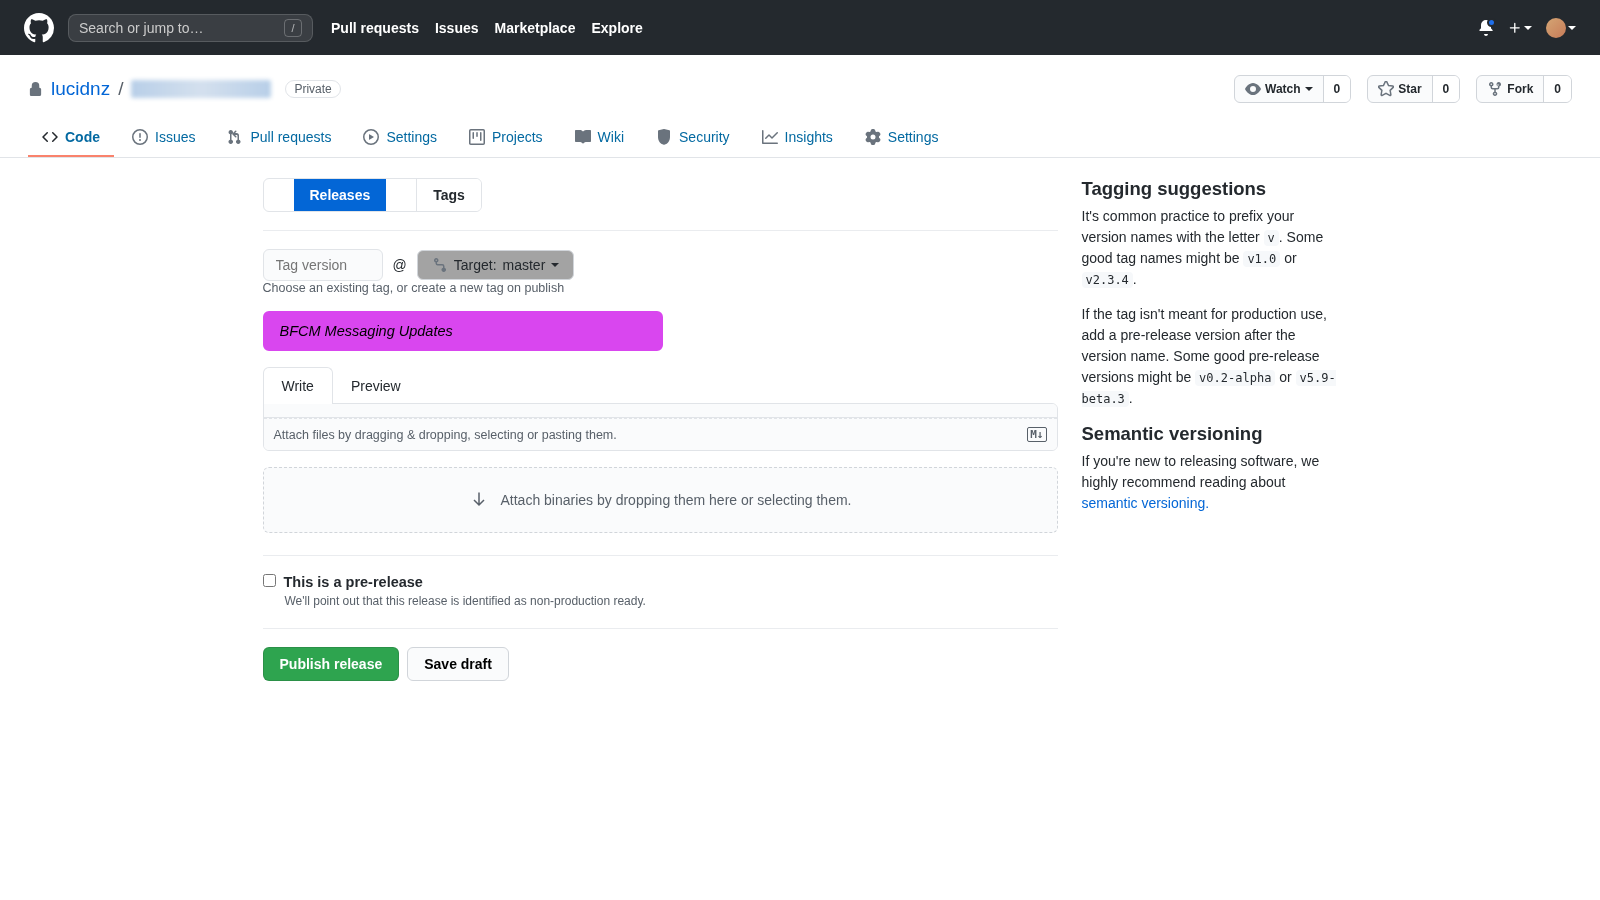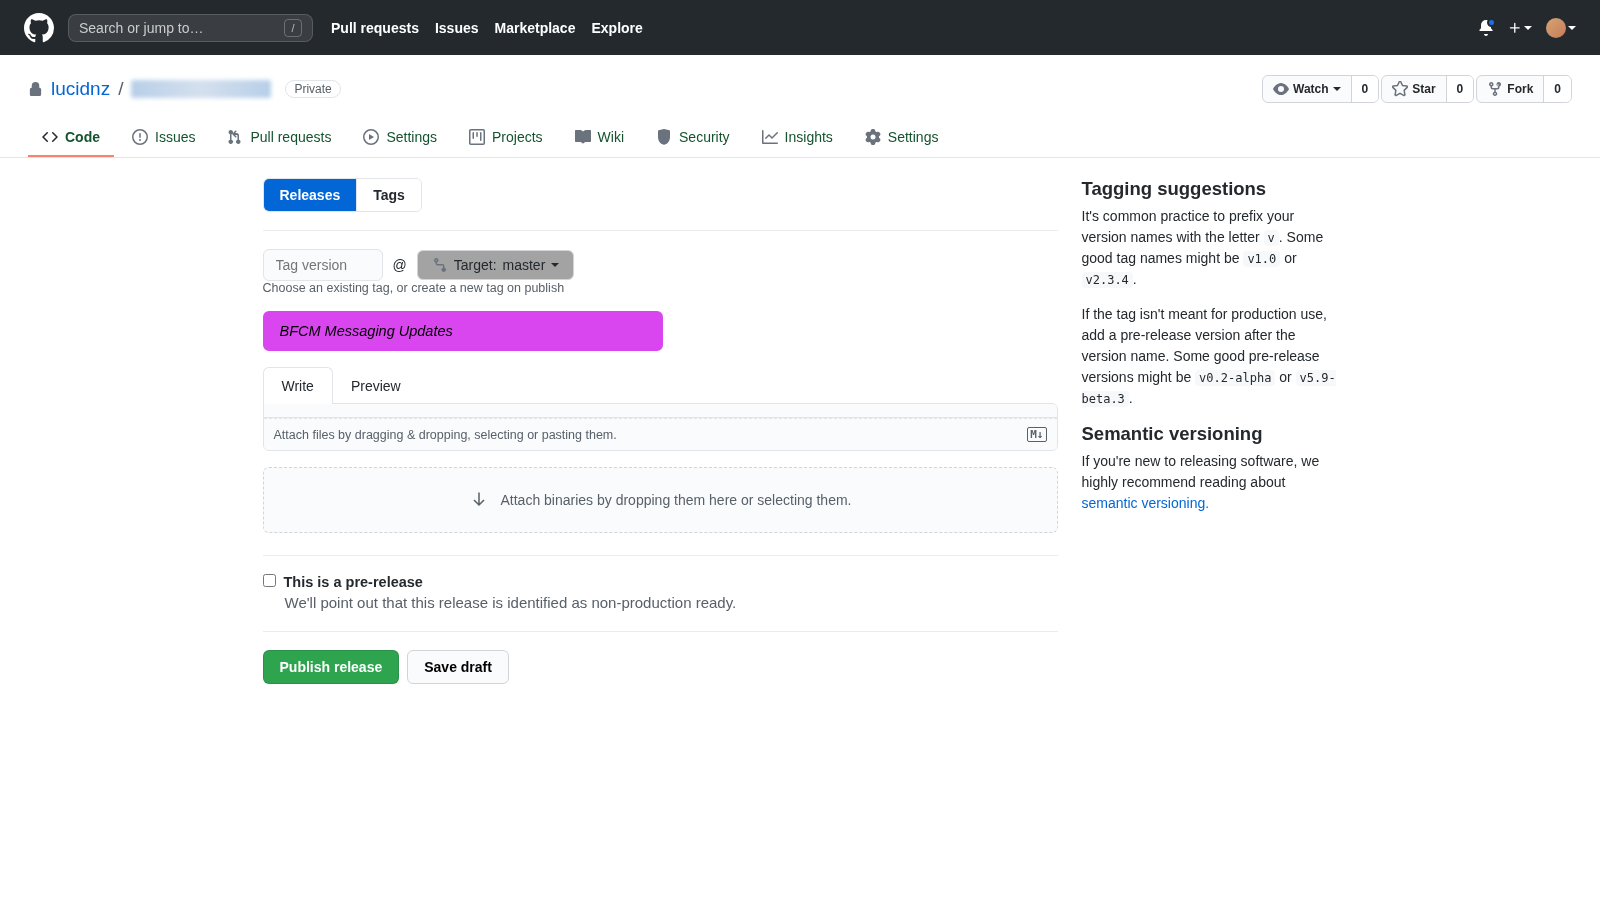--- a/index.html
+++ b/index.html
@@ -18,34 +18,34 @@
 .bell-dot { position: absolute; top: -2px; right: -2px; width: 9px; height: 9px; background: #1f6feb; border: 2px solid #24292e; border-radius: 50%; }
 .plus-dd { display: flex; align-items: center; gap: 2px; cursor: pointer; }
 .avatar { width: 20px; height: 20px; border-radius: 50%; background: linear-gradient(135deg,#d4a574,#c77b58); cursor: pointer; }
 .repohead { padding: 20px 28px 0; border-bottom: 1px solid #e1e4e8; background: #fff; }
 .repo-title-row { display: flex; align-items: center; justify-content: space-between; margin-bottom: 16px; }
 .repo-title { display: flex; align-items: center; gap: 8px; font-size: 19px; }
 .repo-title .owner { color: #0366d6; }
 .repo-title .sep { color: #586069; }
 .repo-name-blur { display: inline-block; width: 140px; height: 18px; background: linear-gradient(90deg,#b8cfe8,#d4e0ee,#b8cfe8); filter: blur(2px); border-radius: 2px; }
 .private-badge { font-size: 12px; color: #586069; border: 1px solid #e1e4e8; border-radius: 12px; padding: 1px 8px; margin-left: 6px; }
-.repo-actions { display: flex; gap: 2px; }
+.repo-actions { display: flex; gap: 16px; }
 .action-btn { display: flex; align-items: center; height: 28px; border: 1px solid #d1d5da; border-radius: 6px; background: #fafbfc; font-size: 12px; font-weight: 600; cursor: pointer; overflow: hidden; }
 .action-btn .lbl { display: flex; align-items: center; gap: 4px; padding: 0 10px; }
 .action-btn .cnt { border-left: 1px solid #d1d5da; padding: 0 10px; background: #fff; height: 100%; display: flex; align-items: center; }
 .repo-tabs { display: flex; gap: 4px; }
-.repo-tab { display: flex; align-items: center; gap: 7px; padding: 10px 14px; color: #14532d; border-bottom: 2px solid transparent; cursor: pointer; font-size: 14px; }
+.repo-tab { display: flex; align-items: center; gap: 7px; padding: 10px 14px; color: #0369a1; border-bottom: 2px solid transparent; cursor: pointer; font-size: 14px; }
 .repo-tab.active { border-bottom-color: #f9826c; font-weight: 600; }
 .repo-tab svg { color: #6a737d; }
 .repo-tab.active svg { color: #24292e; }
 .container { max-width: 1115px; margin: 20px auto 0; padding: 0 20px; display: flex; gap: 24px; }
 .main { flex: 1; min-width: 0; }
 .sidebar { width: 256px; font-size: 14px; }
 .subnav { display: flex; border: 1px solid #e1e4e8; border-radius: 6px; overflow: hidden; width: max-content; margin-bottom: 18px; }
-.subnav-item { padding: 8px 16px; font-weight: 600; font-size: 14px; cursor: pointer; }
+.subnav-item { padding: 8px 16px; font-weight: 600; font-size: 14px; cursor: pointer; margin-left: 30px; }
 .subnav-item.active { background: #0366d6; color: #fff; }
 .subnav-item:not(.active) { background: #fff; border-left: 1px solid #e1e4e8; }
 .divider { border-top: 1px solid #eaecef; margin: 0 0 18px; }
 .tag-row { display: flex; align-items: center; gap: 10px; margin-bottom: 0; }
 .tag-input { border: 1px solid #e1e4e8; border-radius: 6px; padding: 7px 12px; font-size: 14px; width: 120px; background: #fafbfc; color: #586069; }
 .at { font-size: 14px; color: #24292e; }
 .target-btn { display: flex; align-items: center; gap: 6px; border: 1px solid #d1d5da; border-radius: 6px; padding: 6px 14px; background: #a3a3a3; font-size: 14px; cursor: pointer; }
 .target-btn b { font-weight: 400; }
 .hint { font-size: 12.5px; color: #586069; margin-bottom: 16px; }
 .title-input { width: 400px; border: 5px solid #d946ef; border-radius: 6px; padding: 7px 12px; font-size: 14.5px; background: #d946ef; margin-bottom: 16px; display: block; font-style: italic; }
@@ -53,21 +53,21 @@
 .editor-tab { padding: 10px 18px; border: 1px solid #e1e4e8; border-bottom: none; border-radius: 6px 6px 0 0; background: #fff; margin-right: -1px; margin-bottom: -1px; position: relative; z-index: 2; cursor: pointer; font-size: 14px; }
 .editor-tab.inactive { border-color: transparent; background: transparent; z-index: 0; }
 .editor-box { border: 1px solid #e1e4e8; border-radius: 0 6px 6px 6px; overflow: hidden; margin-bottom: 16px; }
 .editor-toolbar-pad { height: 14px; background: #fafbfc; border-bottom: 1px solid #e1e4e8; }
 .editor-area { width: 100%; border: none; padding: 10px; font-size: 14px; font-family: inherit; resize: vertical; min-height: 158px; background: #fafbfc; outline: none; }
 .editor-footer { display: flex; align-items: center; justify-content: space-between; padding: 8px 10px; border-top: 1px dashed #e1e4e8; font-size: 12.5px; color: #586069; background: #fafbfc; }
 .md-icon { font-size: 11px; font-weight: bold; border: 1px solid #586069; padding: 0px 2px; border-radius: 2px; font-family: monospace; }
 .dropzone { border: 1px dashed #d1d5da; border-radius: 6px; background: #fafbfc; padding: 22px; display: flex; align-items: center; justify-content: center; gap: 12px; color: #586069; font-size: 14px; margin-bottom: 22px; }
 .prerelease-row { display: flex; align-items: flex-start; gap: 8px; margin-bottom: 4px; }
 .prerelease-row label { font-weight: 600; font-size: 14.5px; }
-.pre-hint { font-size: 15px; color: #586069; margin-left: 22px; margin-bottom: 20px; }
+.pre-hint { font-size: 12px; color: #586069; margin-left: 22px; margin-bottom: 20px; }
 .btn-row { display: flex; gap: 8px; border-top: 1px solid #eaecef; padding-top: 18px; }
 .btn { border-radius: 6px; padding: 8px 16px; font-size: 14px; font-weight: 600; cursor: pointer; border: 1px solid; }
 .btn-primary { background: #2ea44f; color: #fff; border-color: rgba(27,31,35,0.15); }
 .btn-default { background: #fafbfc; border-color: #d1d5da; }
 .sidebar h3 { font-size: 18.5px; font-weight: 600; margin-bottom: 6px; }
 .sidebar p { color: #24292e; line-height: 1.5; margin-bottom: 14px; font-size: 14px; }
 .sidebar code { font-family: SFMono-Regular,Consolas,monospace; font-size: 12px; background: #f6f8fa; padding: 1px 4px; border-radius: 4px; }
 .tri { display: inline-block; width: 0; height: 0; border-left: 4px solid transparent; border-right: 4px solid transparent; border-top: 4px solid currentColor; vertical-align: middle; }
 svg { display: block; }
 </style>

